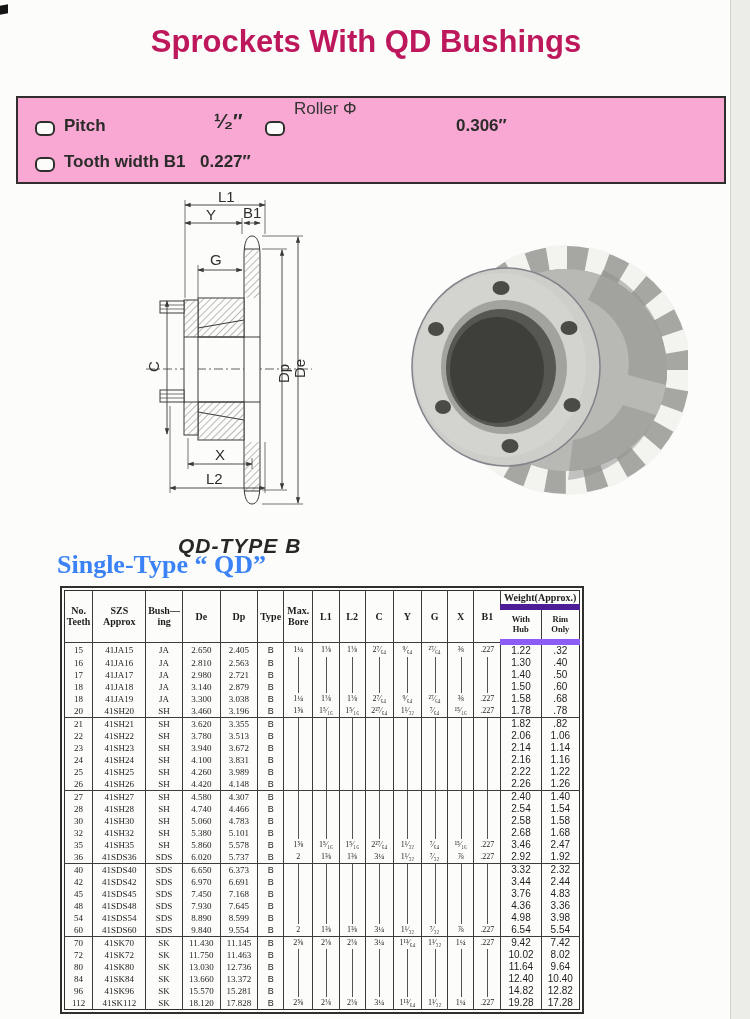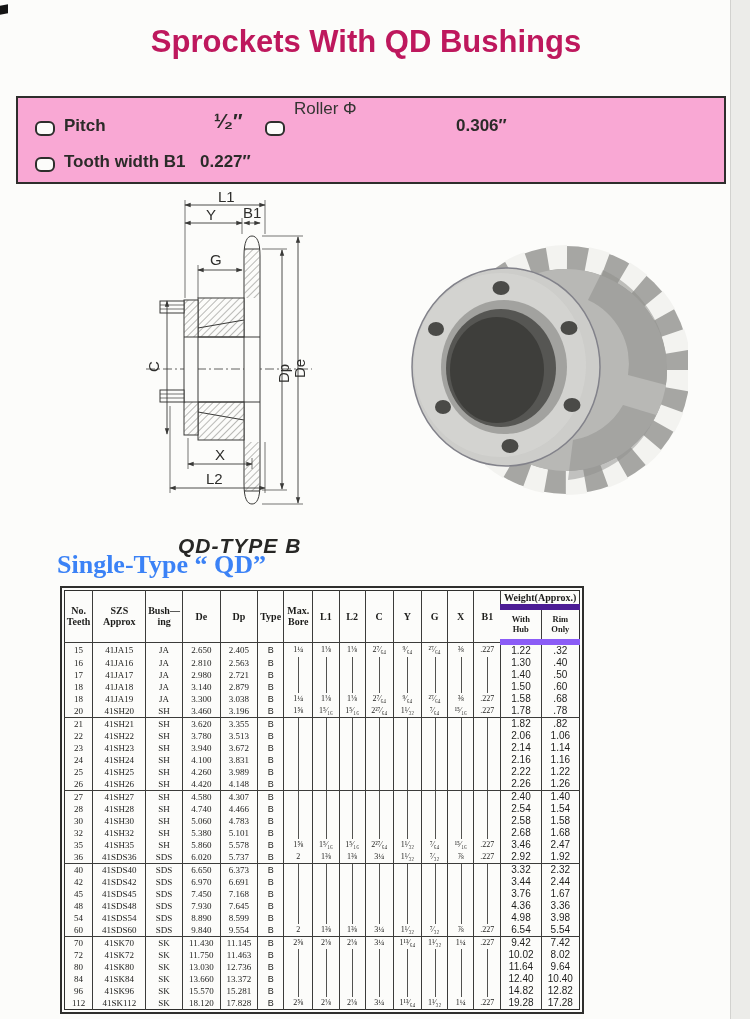--- a/index.html
+++ b/index.html
@@ -607,21 +607,21 @@
           <td class="c5">B</td>
           <td class="c6 ditto"></td>
           <td class="c7 ditto"></td>
           <td class="c8 ditto"></td>
           <td class="c9 ditto"></td>
           <td class="c10 ditto"></td>
           <td class="c11 ditto"></td>
           <td class="c12 ditto"></td>
           <td class="c13 ditto"></td>
           <td class="c14">3.76</td>
-          <td class="c15">1.67</td>
+          <td class="c15">4.83</td>
         </tr>
         <tr>
           <td class="c0">48</td>
           <td class="c1">41SDS48</td>
           <td class="c2">SDS</td>
           <td class="c3">7.930</td>
           <td class="c4">7.645</td>
           <td class="c5">B</td>
           <td class="c6 ditto"></td>
           <td class="c7 ditto"></td>

